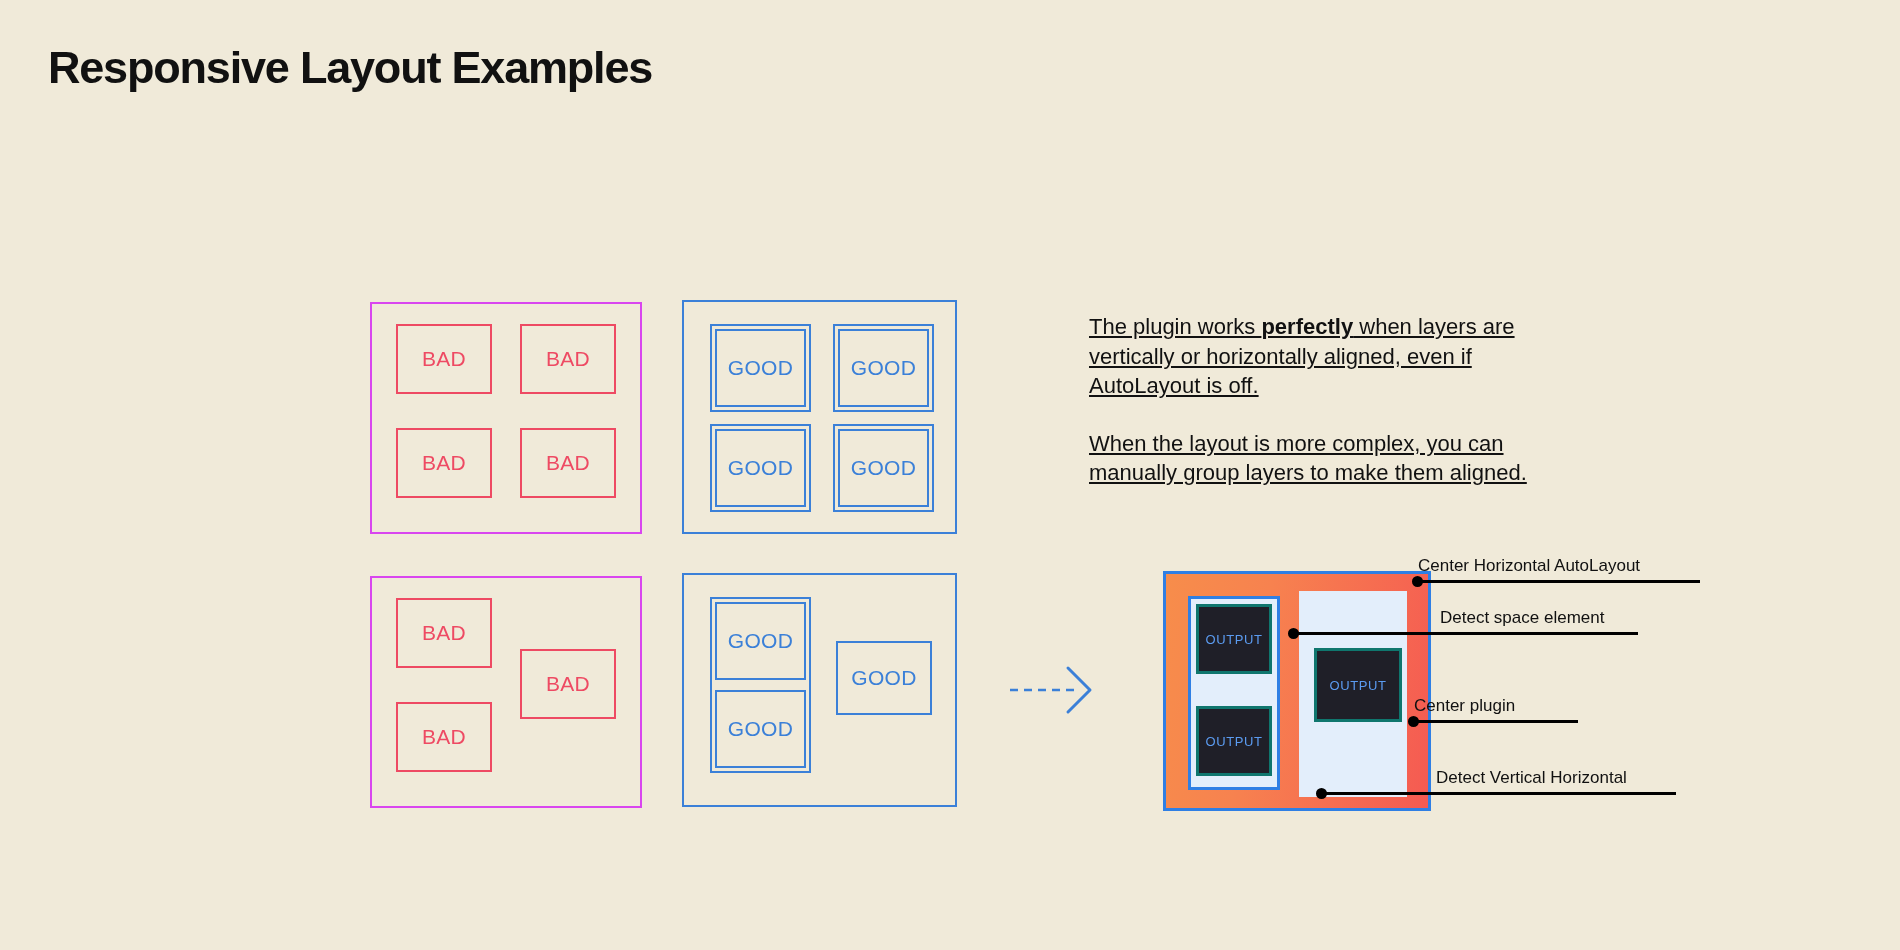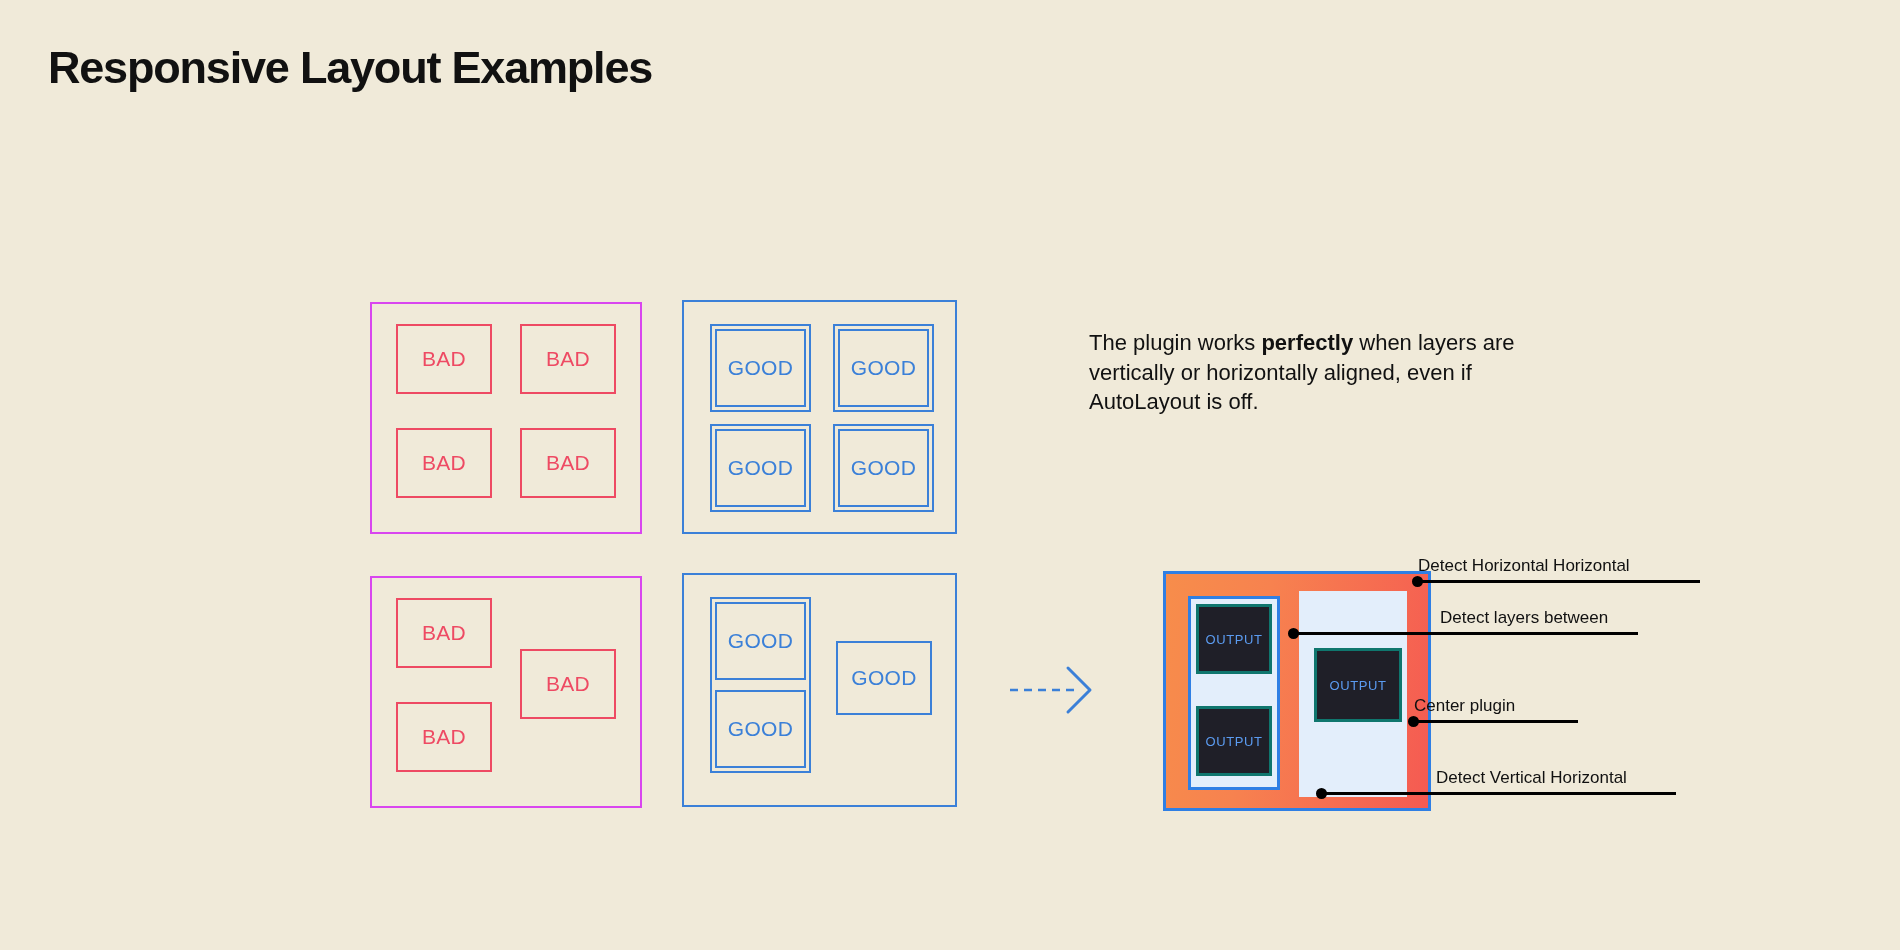--- a/index.html
+++ b/index.html
@@ -72,21 +72,21 @@
   
   #description {
     position: absolute;
     left: 1089px;
     top: 312px;
     width: 470px;
     font-size: 22px;
     line-height: 29.5px;
     color: #111111;
   }
-  #description p { margin: 16px 0 28px 0; }
+  #description p { margin: 0 0 28px 0; text-decoration: underline; }
   #description p:last-child { margin-bottom: 0; }
   #description b { font-weight: bold; }
 
   
   #arrow-svg { position: absolute; left: 1010px; top: 662px; }
 
   
   #output-panel {
     position: absolute;
     left: 1163px;
@@ -194,20 +194,21 @@
 <div class="good-group" style="left:682px; top:573px; width:275px; height:234px;">
   <div class="good-wrap" style="left:26px; top:22px; width:101px; height:176px;">
     <div class="good-cell" style="left:3px; top:3px; width:91px; height:78px;">GOOD</div>
     <div class="good-cell" style="left:3px; top:91px; width:91px; height:78px;">GOOD</div>
   </div>
   <div class="good-cell" style="left:152px; top:66px; width:96px; height:74px;">GOOD</div>
 </div>
 
 <div id="description">
   <p><span>The plugin works </span><b>perfectly</b><span> when layers are vertically or horizontally aligned, even if AutoLayout is off.</span></p>
+  <p>When the layout is more complex, you can manually group layers to make them aligned.</p>
 </div>
 
 <svg id="arrow-svg" width="90" height="56" viewBox="0 0 90 56">
   <line x1="0" y1="28" x2="68" y2="28" stroke="#3b80d8" stroke-width="2.5" stroke-dasharray="8 6"></line>
   <polyline points="58,6 80,28 58,50" fill="none" stroke="#3b80d8" stroke-width="3" stroke-linecap="round" stroke-linejoin="round"></polyline>
 </svg>
 
 <div id="output-panel">
 
   <div class="op-col-right"></div>
@@ -216,27 +217,27 @@
     <div class="op-output" style="left:5px; top:5px; width:76px; height:70px;">OUTPUT</div>
     <div class="op-output" style="left:5px; top:107px; width:76px; height:70px;">OUTPUT</div>
   </div>
 
   <div class="op-output" style="left:148px; top:74px; width:88px; height:74px;">OUTPUT</div>
 </div>
 
 <div class="anno" style="left:1412px; top:580px; width:288px;">
   <div class="anno-dot" style="left:0px;"></div>
   <div class="anno-line" style="left:5px; width:283px;"></div>
-  <div class="anno-label">Detect Horizontal Horizontal</div>
+  <div class="anno-label">Center Horizontal AutoLayout</div>
 </div>
 
 <div class="anno" style="left:1288px; top:632px; width:350px;">
   <div class="anno-dot" style="left:0px;"></div>
   <div class="anno-line" style="left:5px; width:345px;"></div>
-  <div class="anno-label" style="left:152px;">Detect layers between</div>
+  <div class="anno-label" style="left:152px;">Detect space element</div>
 </div>
 
 <div class="anno" style="left:1408px; top:720px; width:170px;">
   <div class="anno-dot" style="left:0px;"></div>
   <div class="anno-line" style="left:5px; width:165px;"></div>
   <div class="anno-label">Center plugin</div>
 </div>
 
 <div class="anno" style="left:1316px; top:792px; width:360px;">
   <div class="anno-dot" style="left:0px;"></div>

